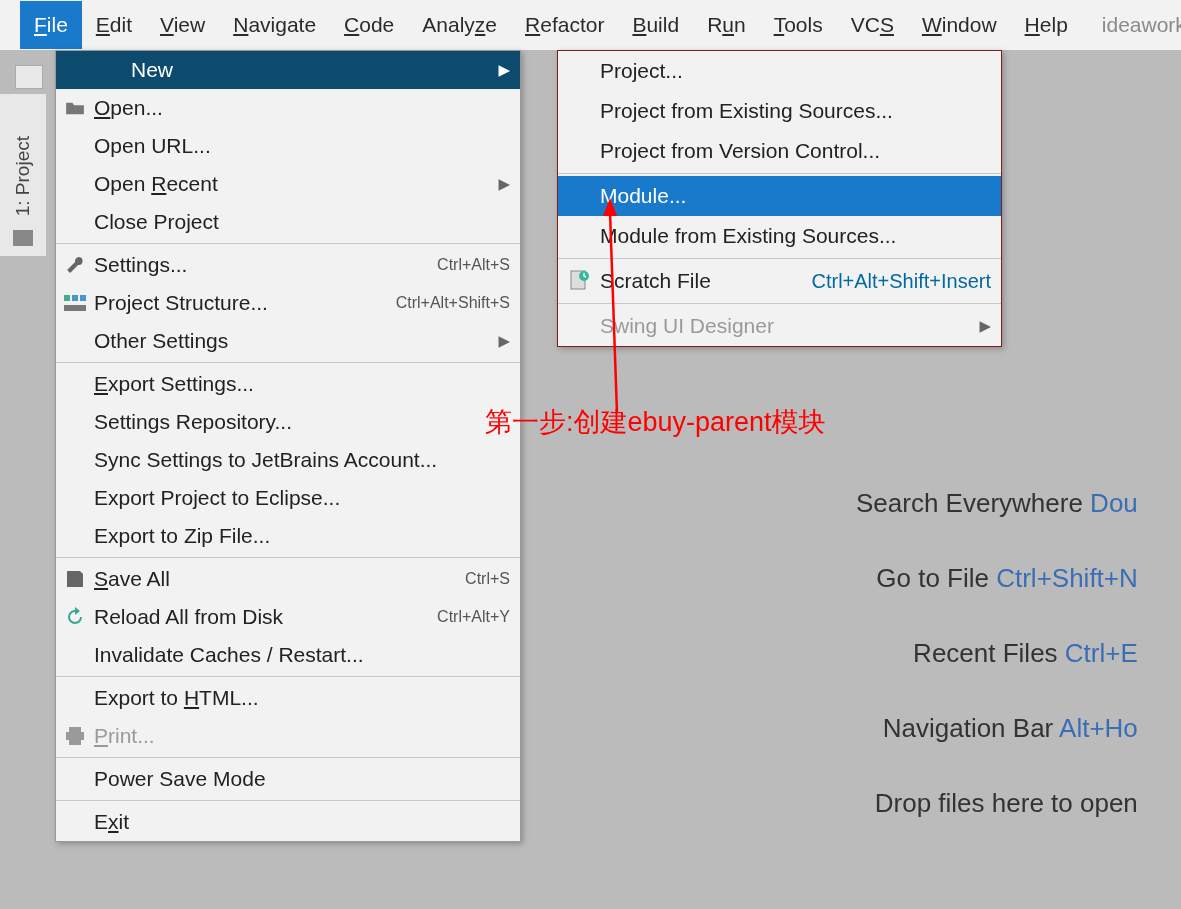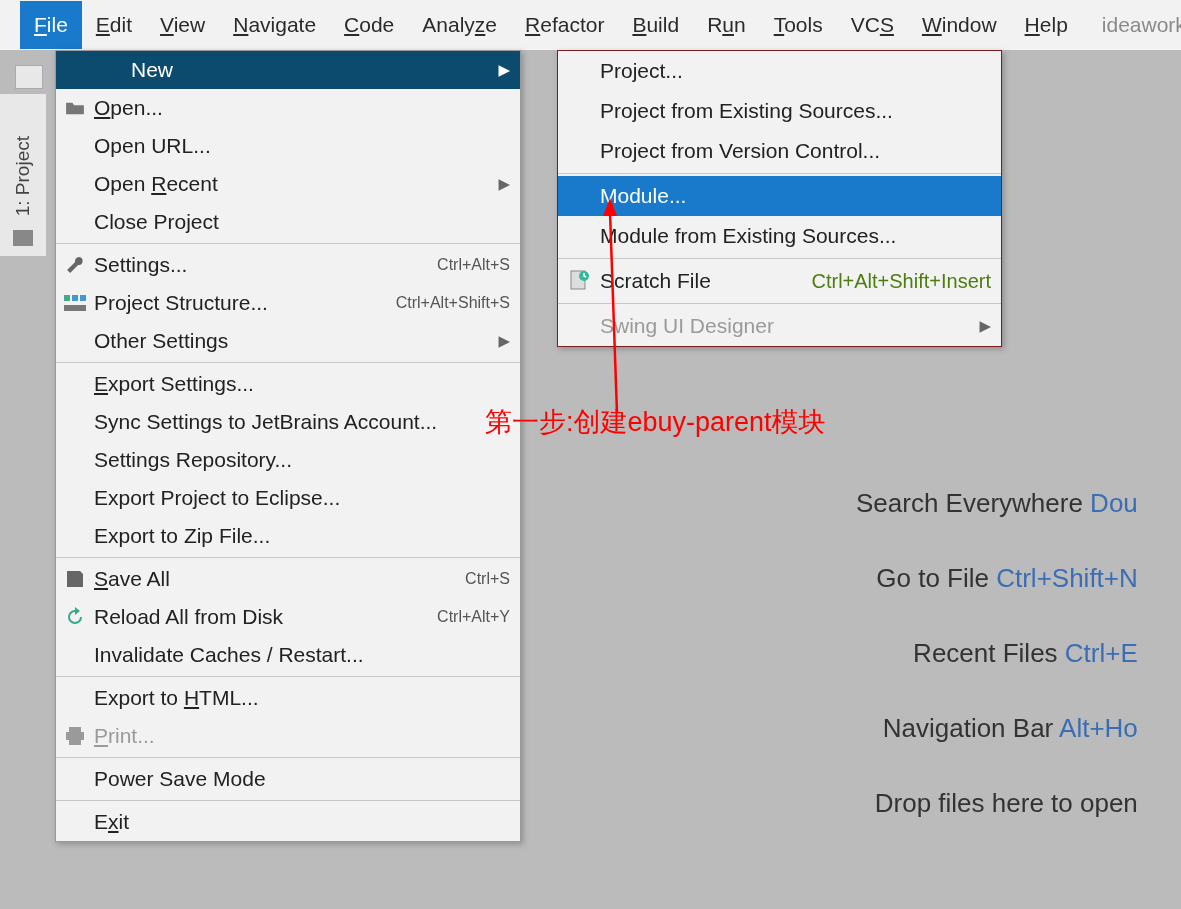--- a/index.html
+++ b/index.html
@@ -30,21 +30,21 @@
 .fm-arrow { font-size: 15px; margin-left: 6px; color: #666; }
 .fm-row.selected .fm-arrow { color: #fff; }
 .fm-sep { height: 1px; background: #c8c8c8; margin: 2px 0; }
 
 .sub-menu { position: absolute; left: 513px; top: 50px; width: 445px; background: #f2f2f2; border: 1px solid #7f1d1d; box-shadow: 2px 2px 6px rgba(0,0,0,.25); margin-left: 44px; }
 .sm-row { display: flex; align-items: center; height: 40px; font-size: 21px; color: #222; padding-right: 10px; }
 .sm-row.selected { background: #1979ca; color: #fff; }
 .sm-row.disabled { color: #9a9a9a; }
 .sm-icon { width: 42px; display: flex; justify-content: center; align-items: center; }
 .sm-label { flex: 1; }
-.sm-short { font-size: 20px; color: #4d7c0f; }
+.sm-short { font-size: 20px; color: #0369a1; }
 .sm-arrow { font-size: 15px; margin-left: 6px; color: #666; }
 .sm-sep { height: 1px; background: #c8c8c8; margin: 2px 0; }
 
 .annotation { position: absolute; left: 446px; top: 404px; color: #ff0000; font-size: 27px; font-family: "Microsoft YaHei", sans-serif; margin-left: 39px; }
 .arrow-svg { position: absolute; left: 572px; top: 198px; pointer-events: none; }
 
 .tips { position: absolute; left: 856px; top: 488px; font-size: 26px; color: #333; }
 .tip-row { margin-bottom: 44px; white-space: nowrap; text-align: right; }
 .tip-key { color: #3b6db5; }
 
@@ -144,25 +144,25 @@
       <span class="fm-label">Other Settings</span>
       <span class="fm-arrow">▶</span>
     </div>
   <div class="fm-sep"></div>
   <div class="fm-row">
       <span class="fm-icon"></span>
       <span class="fm-label"><u>E</u>xport Settings...</span>
     </div>
   <div class="fm-row">
       <span class="fm-icon"></span>
+      <span class="fm-label">Settings Repository...</span>
+    </div>
+  <div class="fm-row">
+      <span class="fm-icon"></span>
       <span class="fm-label">Sync Settings to JetBrains Account...</span>
-    </div>
-  <div class="fm-row">
-      <span class="fm-icon"></span>
-      <span class="fm-label">Settings Repository...</span>
     </div>
   <div class="fm-row">
       <span class="fm-icon"></span>
       <span class="fm-label">Export Project to Eclipse...</span>
     </div>
   <div class="fm-row">
       <span class="fm-icon"></span>
       <span class="fm-label">Export to Zip File...</span>
     </div>
   <div class="fm-sep"></div>

